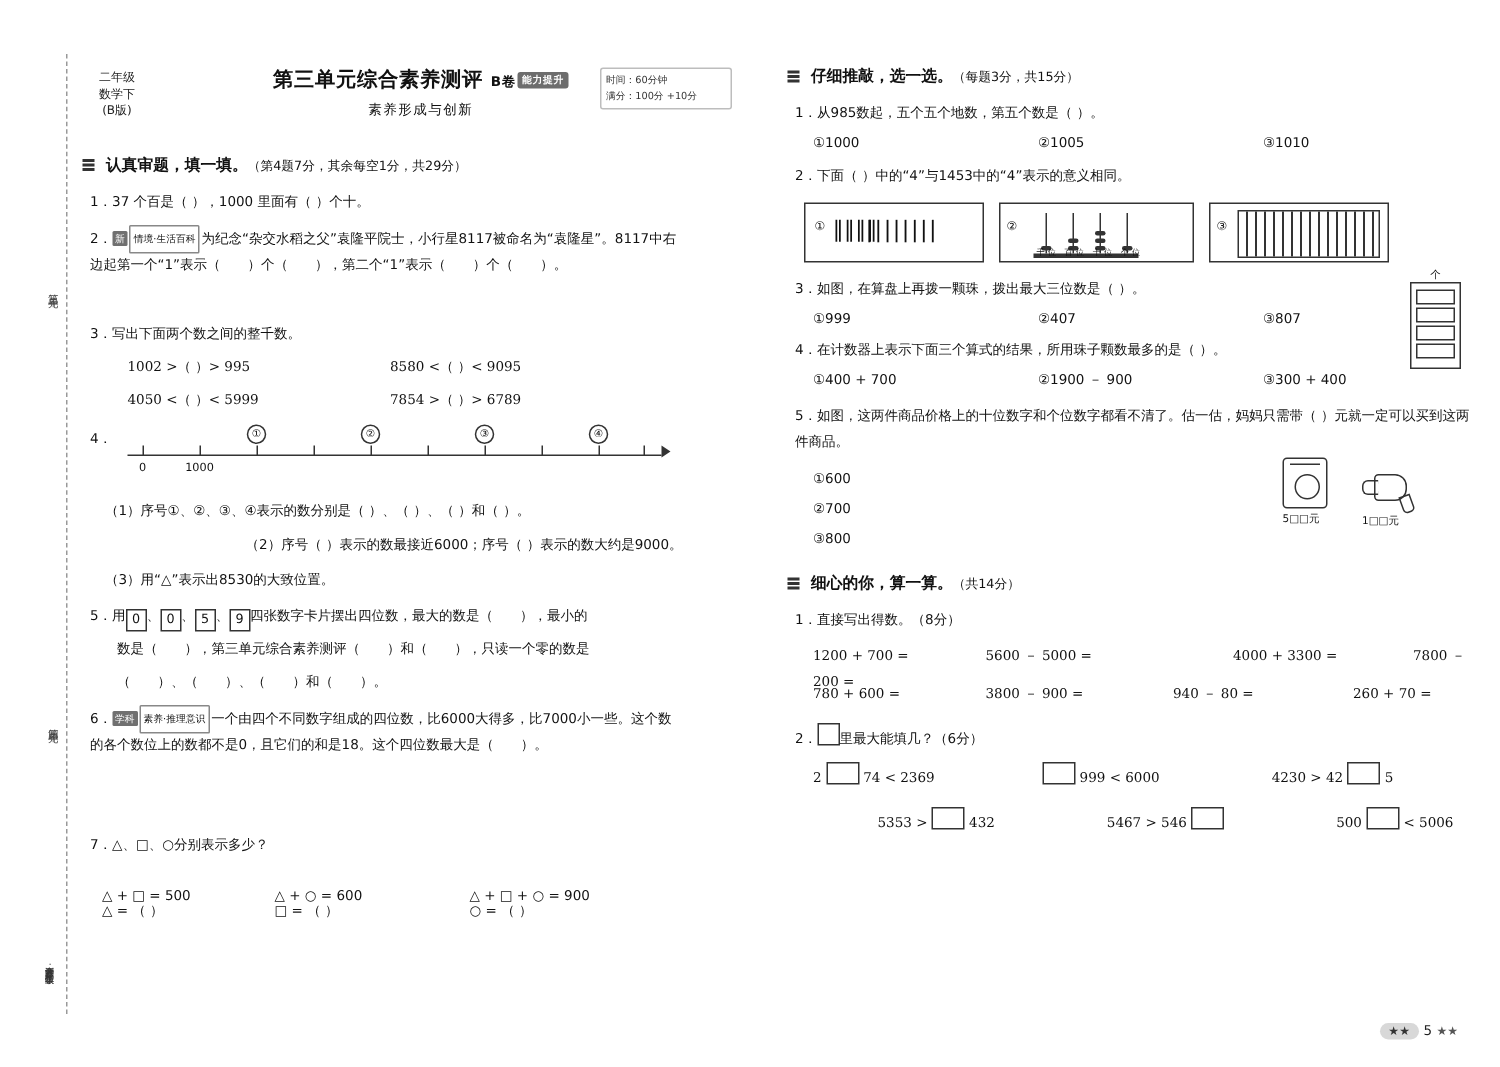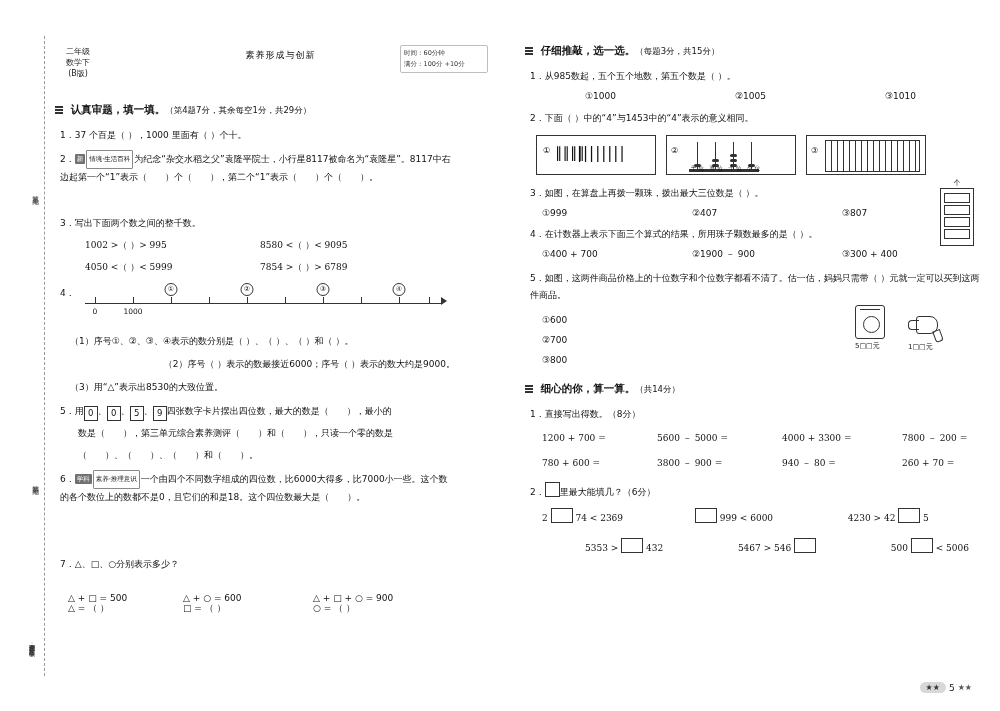--- a/index.html
+++ b/index.html
@@ -79,20 +79,24 @@
 
   <div class="col leftcol">
 
     <div class="hdr">
       <div class="grade">
         <div>二年级</div>
         <div>数学下</div>
         <div>(B版)</div>
       </div>
       <div class="titlebox">
+        <div class="maintitle">
+          <span>第三单元综合素养测评</span>
+          <span class="bmark">B卷</span><span class="bbadge">能力提升</span>
+        </div>
         <div class="subtitle">素养形成与创新</div>
       </div>
       <div class="timebox">
         <div>时间：60分钟</div>
         <div>满分：100分 +10分</div>
       </div>
     </div>
 
     <div class="blk" style="left:55px;top:103px;width:400px;">
       <div class="sec">
@@ -164,21 +168,21 @@
 
     <div class="blk" style="left:25px;top:44px;width:450px;">
       <div class="sec">
         <span class="mk"><i></i><i></i><i></i></span>
         <span>仔细推敲，选一选。</span><span class="pts">（每题3分，共15分）</span>
       </div>
     </div>
 
     <div class="blk q" style="left:30px;top:68px;width:450px;">1．从985数起，五个五个地数，第五个数是（      ）。</div>
     <div class="blk optrow" style="left:42px;top:88px;width:440px;">
-      <span style="display:inline-block;width:150px;margin-left:43px;">①1000</span><span style="display:inline-block;width:150px;">②1005</span><span>③1010</span>
+      <span style="display:inline-block;width:150px;">①1000</span><span style="display:inline-block;width:150px;">②1005</span><span>③1010</span>
     </div>
 
     <div class="blk q" style="left:30px;top:110px;width:450px;">2．下面（      ）中的“4”与1453中的“4”表示的意义相同。</div>
 
     <div class="blk figbox" style="left:36px;top:135px;width:120px;height:40px;">
       <div style="position:absolute;left:40px;top:8px;" class="sticks">||||||||</div>
       <div style="position:absolute;left:6px;top:10px;font-size:8px;">①</div>
       <div style="position:absolute;left:18px;top:8px;font-size:15px;letter-spacing:0px;">∥∥∥∥</div>
     </div>
 
@@ -248,21 +252,21 @@
 
     <div class="blk" style="left:25px;top:382px;width:450px;">
       <div class="sec">
         <span class="mk"><i></i><i></i><i></i></span>
         <span>细心的你，算一算。</span><span class="pts">（共14分）</span>
       </div>
     </div>
 
     <div class="blk q" style="left:30px;top:406px;">1．直接写出得数。（8分）</div>
     <div class="blk q mono" style="left:42px;top:430px;width:450px;">
-      <span style="display:inline-block;width:115px;">1200 + 700 =</span><span style="display:inline-block;width:125px;">5600 － 5000 =</span><span style="display:inline-block;width:120px;">4000 + 3300 =</span><span>7800 － 200 =</span>
+      <span style="display:inline-block;width:115px;">1200 + 700 =</span><span style="display:inline-block;width:125px;">5600 － 5000 =</span><span style="display:inline-block;width:120px;margin-left:40px;">4000 + 3300 =</span><span>7800 － 200 =</span>
     </div>
     <div class="blk q mono" style="left:42px;top:455px;width:450px;">
       <span style="display:inline-block;width:115px;">780 + 600 =</span><span style="display:inline-block;width:125px;">3800 － 900 =</span><span style="display:inline-block;width:120px;">940 － 80 =</span><span>260 + 70 =</span>
     </div>
 
     <div class="blk q" style="left:30px;top:482px;">
       <span>2．</span><span class="box"></span><span>里最大能填几？（6分）</span>
     </div>
 
     <div class="blk q mono" style="left:42px;top:508px;width:450px;">

